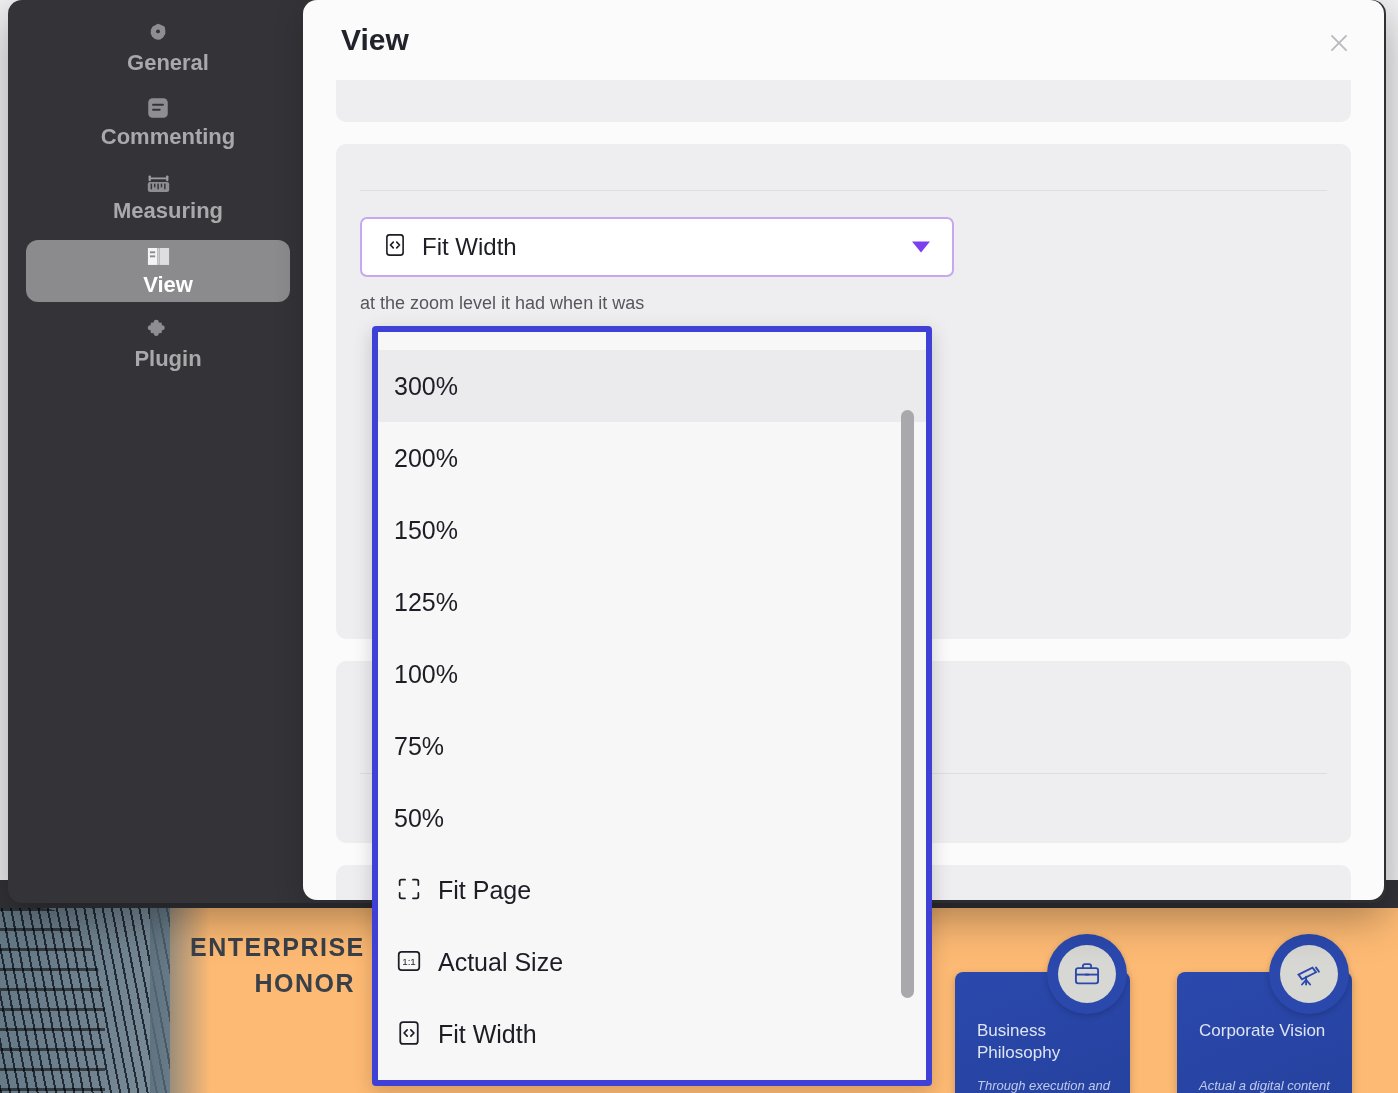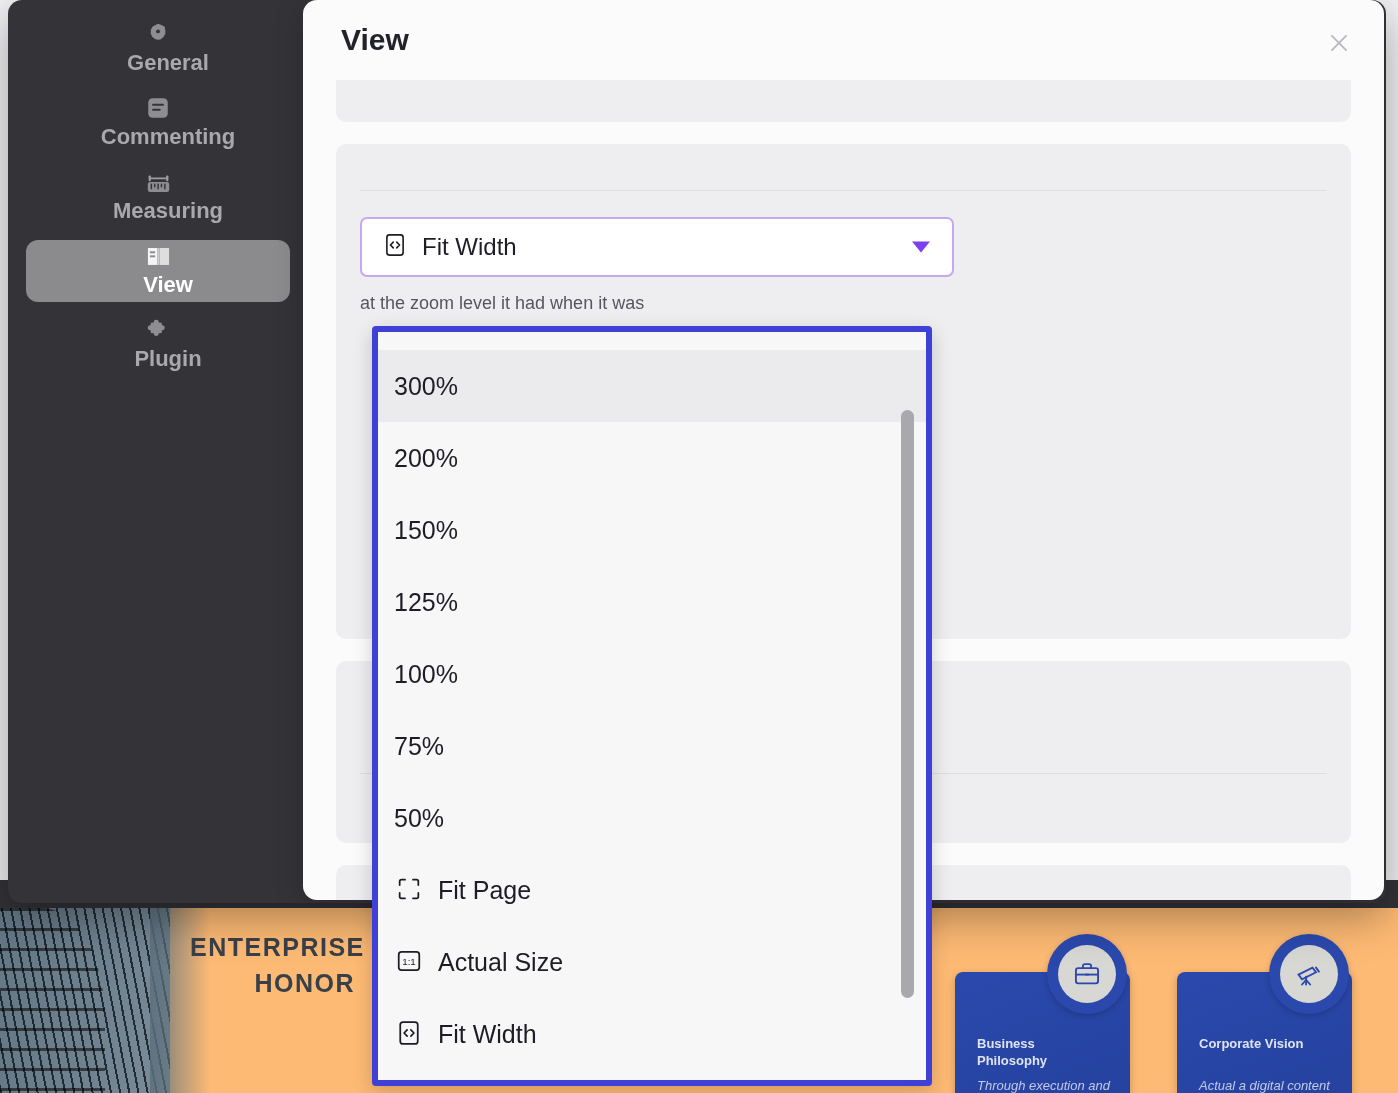--- a/index.html
+++ b/index.html
@@ -52,22 +52,22 @@
   .doc-cards { position:absolute; left:955px; top:26px; width:430px; height:160px; }
   .doc-card {
     position:absolute; top:38px; width:175px; height:125px;
     background:linear-gradient(160deg,#2b49ad 0%, #25429f 100%);
     border-radius:8px 8px 4px 4px;
     box-shadow:0 3px 9px rgba(0,0,0,0.22);
   }
   .doc-card.c1 { left:0px; }
   .doc-card.c2 { left:222px; }
   .doc-card-label {
-    position:absolute; left:22px; top:64px; width:130px;
-    color:#dfe4f2; font-size:13px; font-weight:bold; line-height:1.28;
+    position:absolute; left:22px; top:48px; width:130px;
+    color:#dfe4f2; font-size:17px; font-weight:normal; line-height:1.28;
   }
   .doc-card-sub {
     position:absolute; left:22px; top:106px; width:140px;
     color:#c0caea; font-size:13px; line-height:1.3;font-style:italic;
   }
   .doc-card-badge{
     position:absolute; top:0px; left:92px; width:80px; height:80px;
     border-radius:50%;
     background:#2b49ad;
     display:flex; align-items:center; justify-content:center;

